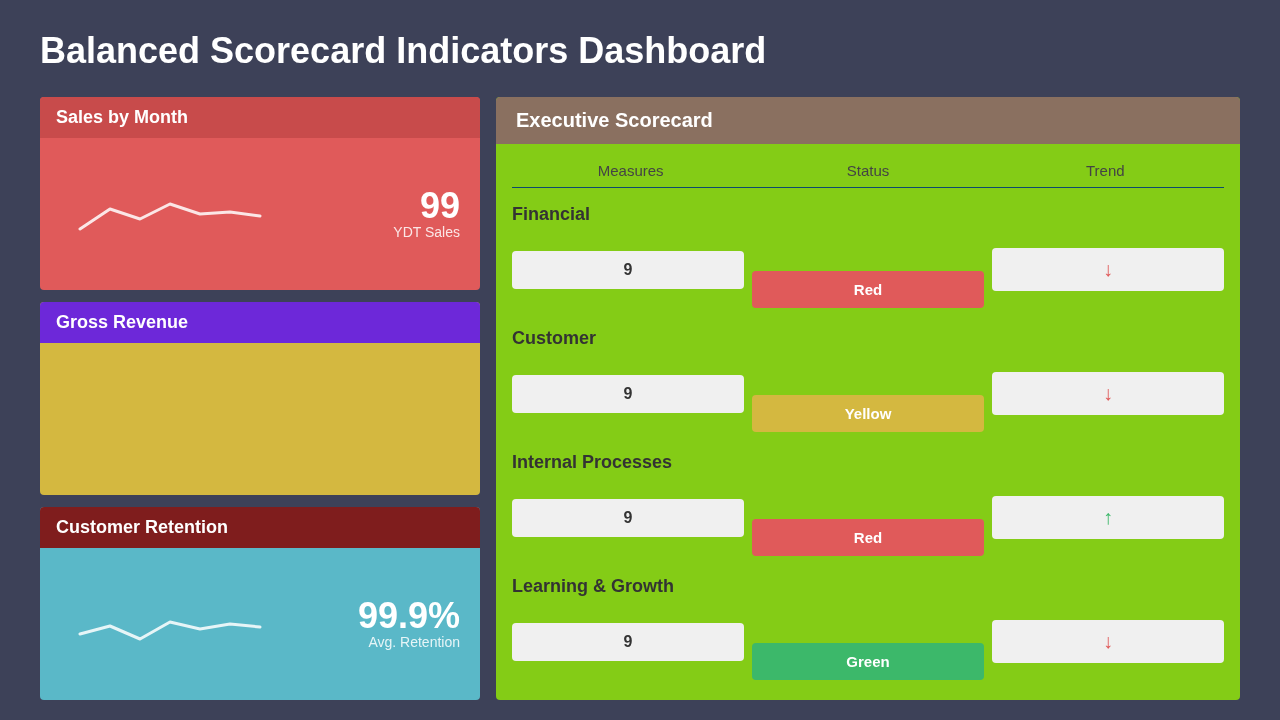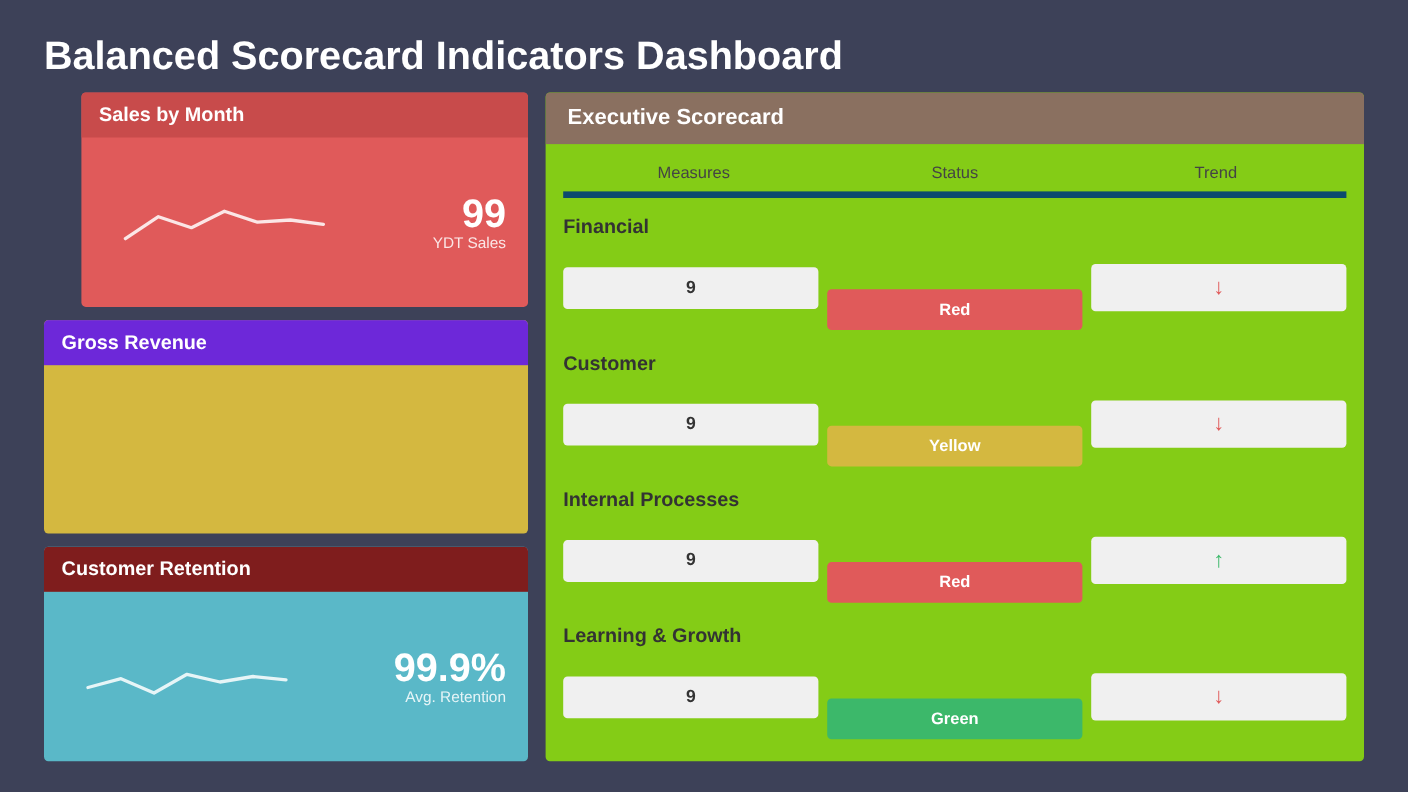--- a/index.html
+++ b/index.html
@@ -10,21 +10,21 @@
       height: 720px;
       overflow: hidden;
       display: flex;
       flex-direction: column;
       padding: 30px 40px;
     }
     .page-title {
       color: #ffffff;
       font-size: 36px;
       font-weight: 600;
-      margin-bottom: 12px;
+      margin-bottom: 25px;
     }
     .dashboard-grid {
       display: flex;
       gap: 16px;
       flex: 1;
     }
     .left-column {
       display: flex;
       flex-direction: column;
       gap: 12px;
@@ -54,21 +54,21 @@
       color: #ffffff;
     }
     .card-body {
       flex: 1;
       display: flex;
       align-items: center;
       justify-content: space-between;
       padding: 14px 20px;
     }
     
-    .card-sales { background-color: #e05a5a; margin-left: 34px; }
+    .card-sales { background-color: #e05a5a; }
     .card-sales .card-header { background-color: #c84b4b; }
     
     .card-revenue { background-color: #d4b840; }
     .card-revenue .card-header { background-color: #6d28d9; }
     
     .card-retention { background-color: #5ab8c8; }
     .card-retention .card-header { background-color: #7f1d1d; }
 
     .card-value {
       text-align: right;
@@ -122,21 +122,21 @@
       overflow: auto;
     }
     .scorecard-col-headers {
       display: grid;
       grid-template-columns: 1fr 1fr 1fr;
       text-align: center;
       padding: 8px 0;
       font-size: 15px;
       color: #444;
       font-weight: 500;
-      border-bottom: 6px solid #0c4a6e;
+      border-bottom: 1px solid #0c4a6e;
       margin-bottom: 6px;
     }
     .scorecard-col-headers .col-measures { text-align: center; }
     .scorecard-section-label {
       font-size: 18px;
       font-weight: 600;
       color: #333;
       padding: 10px 0 6px 0;
     }
     .scorecard-row {

